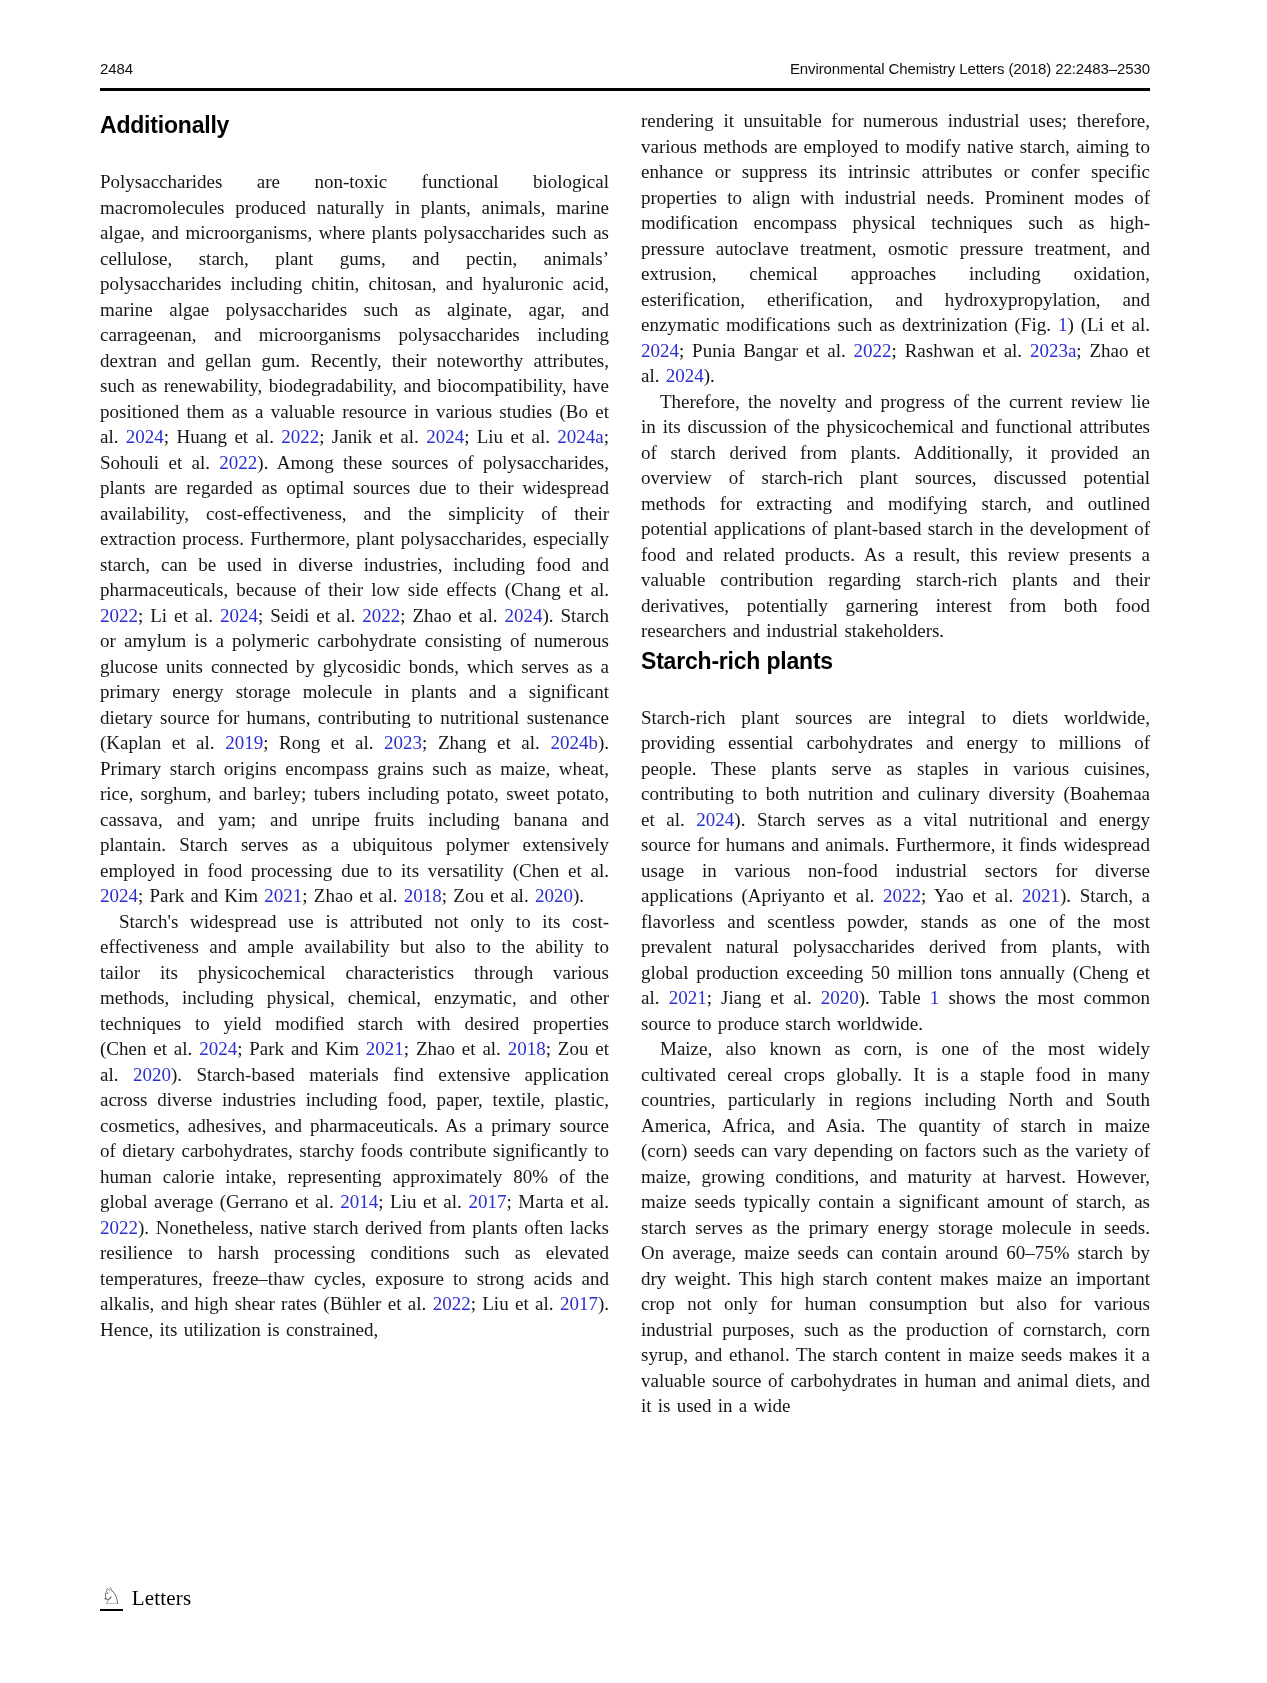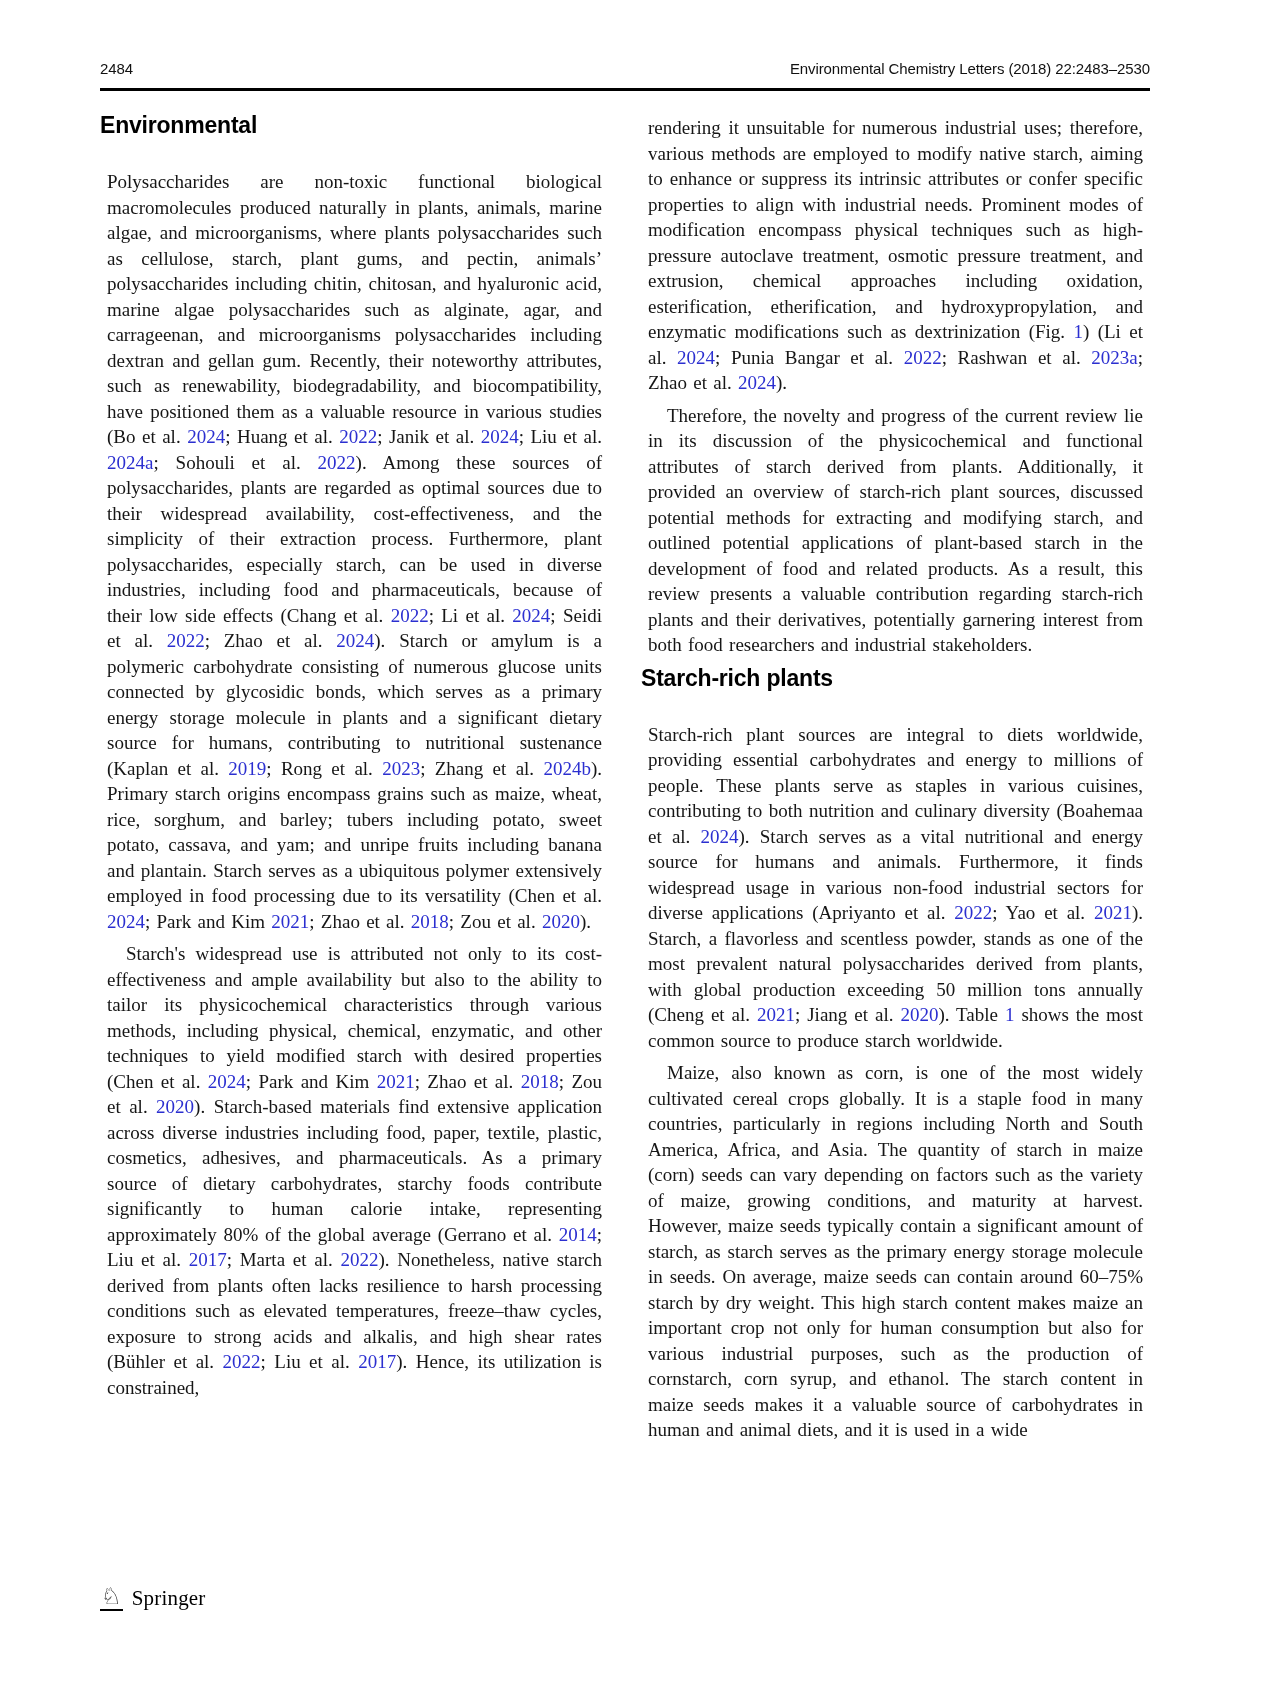--- a/index.html
+++ b/index.html
@@ -51,21 +51,21 @@
     font-family: "Liberation Sans", sans-serif;
     font-size: 23px;
     font-weight: 700;
     letter-spacing: -0.2px;
     color: #000000;
     margin: 4px 0 30px 0;
   }
   .col h2.spaced {
   }
   .col p {
-    margin: 7px;
+    margin: 0;
     font-size: 19px;
     line-height: 25.5px;
     text-align: justify;
     word-spacing: 1.5px;
     hyphens: auto;
     -webkit-hyphens: auto;
   }
   .col p.indent {
     text-indent: 19px;
   }
@@ -102,29 +102,29 @@
 
 <header class="page-header">
   <span>2484</span>
   <span>Environmental Chemistry Letters (2018) 22:2483–2530</span>
 </header>
 
 <div class="header-rule"></div>
 
 <main class="columns">
   <section class="col" id="col-left">
-      <h2>Environmental</h2>
+      <h2>Additionally</h2>
       <p>Polysaccharides are non-toxic functional biological macromolecules produced naturally in plants, animals, marine algae, and microorganisms, where plants polysaccharides such as cellulose, starch, plant gums, and pectin, animals’ polysaccharides including chitin, chitosan, and hyaluronic acid, marine algae polysaccharides such as alginate, agar, and carrageenan, and microorganisms polysaccharides including dextran and gellan gum. Recently, their noteworthy attributes, such as renewability, biodegradability, and biocompatibility, have positioned them as a valuable resource in various studies (Bo et al. <a class="cite">2024</a>; Huang et al. <a class="cite">2022</a>; Janik et al. <a class="cite">2024</a>; Liu et al. <a class="cite">2024a</a>; Sohouli et al. <a class="cite">2022</a>). Among these sources of polysaccharides, plants are regarded as optimal sources due to their widespread availability, cost-effectiveness, and the simplicity of their extraction process. Furthermore, plant polysaccharides, especially starch, can be used in diverse industries, including food and pharmaceuticals, because of their low side effects (Chang et al. <a class="cite">2022</a>; Li et al. <a class="cite">2024</a>; Seidi et al. <a class="cite">2022</a>; Zhao et al. <a class="cite">2024</a>). Starch or amylum is a polymeric carbohydrate consisting of numerous glucose units connected by glycosidic bonds, which serves as a primary energy storage molecule in plants and a significant dietary source for humans, contributing to nutritional sustenance (Kaplan et al. <a class="cite">2019</a>; Rong et al. <a class="cite">2023</a>; Zhang et al. <a class="cite">2024b</a>). Primary starch origins encompass grains such as maize, wheat, rice, sorghum, and barley; tubers including potato, sweet potato, cassava, and yam; and unripe fruits including banana and plantain. Starch serves as a ubiquitous polymer extensively employed in food processing due to its versatility (Chen et al. <a class="cite">2024</a>; Park and Kim <a class="cite">2021</a>; Zhao et al. <a class="cite">2018</a>; Zou et al. <a class="cite">2020</a>).</p>
       <p class="indent">Starch's widespread use is attributed not only to its cost-effectiveness and ample availability but also to the ability to tailor its physicochemical characteristics through various methods, including physical, chemical, enzymatic, and other techniques to yield modified starch with desired properties (Chen et al. <a class="cite">2024</a>; Park and Kim <a class="cite">2021</a>; Zhao et al. <a class="cite">2018</a>; Zou et al. <a class="cite">2020</a>). Starch-based materials find extensive application across diverse industries including food, paper, textile, plastic, cosmetics, adhesives, and pharmaceuticals. As a primary source of dietary carbohydrates, starchy foods contribute significantly to human calorie intake, representing approximately 80% of the global average (Gerrano et al. <a class="cite">2014</a>; Liu et al. <a class="cite">2017</a>; Marta et al. <a class="cite">2022</a>). Nonetheless, native starch derived from plants often lacks resilience to harsh processing conditions such as elevated temperatures, freeze–thaw cycles, exposure to strong acids and alkalis, and high shear rates (Bühler et al. <a class="cite">2022</a>; Liu et al. <a class="cite">2017</a>). Hence, its utilization is constrained,</p>
     </section>
   <section class="col" id="col-right">
       <p>rendering it unsuitable for numerous industrial uses; therefore, various methods are employed to modify native starch, aiming to enhance or suppress its intrinsic attributes or confer specific properties to align with industrial needs. Prominent modes of modification encompass physical techniques such as high-pressure autoclave treatment, osmotic pressure treatment, and extrusion, chemical approaches including oxidation, esterification, etherification, and hydroxypropylation, and enzymatic modifications such as dextrinization (Fig. <a class="cite">1</a>) (Li et al. <a class="cite">2024</a>; Punia Bangar et al. <a class="cite">2022</a>; Rashwan et al. <a class="cite">2023a</a>; Zhao et al. <a class="cite">2024</a>).</p>
       <p class="indent">Therefore, the novelty and progress of the current review lie in its discussion of the physicochemical and functional attributes of starch derived from plants. Additionally, it provided an overview of starch-rich plant sources, discussed potential methods for extracting and modifying starch, and outlined potential applications of plant-based starch in the development of food and related products. As a result, this review presents a valuable contribution regarding starch-rich plants and their derivatives, potentially garnering interest from both food researchers and industrial stakeholders.</p>
       <h2 class="spaced">Starch-rich plants</h2>
       <p>Starch-rich plant sources are integral to diets worldwide, providing essential carbohydrates and energy to millions of people. These plants serve as staples in various cuisines, contributing to both nutrition and culinary diversity (Boahemaa et al. <a class="cite">2024</a>). Starch serves as a vital nutritional and energy source for humans and animals. Furthermore, it finds widespread usage in various non-food industrial sectors for diverse applications (Apriyanto et al. <a class="cite">2022</a>; Yao et al. <a class="cite">2021</a>). Starch, a flavorless and scentless powder, stands as one of the most prevalent natural polysaccharides derived from plants, with global production exceeding 50 million tons annually (Cheng et al. <a class="cite">2021</a>; Jiang et al. <a class="cite">2020</a>). Table <a class="cite">1</a> shows the most common source to produce starch worldwide.</p>
       <p class="indent">Maize, also known as corn, is one of the most widely cultivated cereal crops globally. It is a staple food in many countries, particularly in regions including North and South America, Africa, and Asia. The quantity of starch in maize (corn) seeds can vary depending on factors such as the variety of maize, growing conditions, and maturity at harvest. However, maize seeds typically contain a significant amount of starch, as starch serves as the primary energy storage molecule in seeds. On average, maize seeds can contain around 60–75% starch by dry weight. This high starch content makes maize an important crop not only for human consumption but also for various industrial purposes, such as the production of cornstarch, corn syrup, and ethanol. The starch content in maize seeds makes it a valuable source of carbohydrates in human and animal diets, and it is used in a wide</p>
     </section>
 </main>
 
 <footer class="page-footer">
   <span class="knight">♘</span>
-  <span class="publisher">Springer</span>
+  <span class="publisher">Letters</span>
 </footer>
 
 </body></html>

